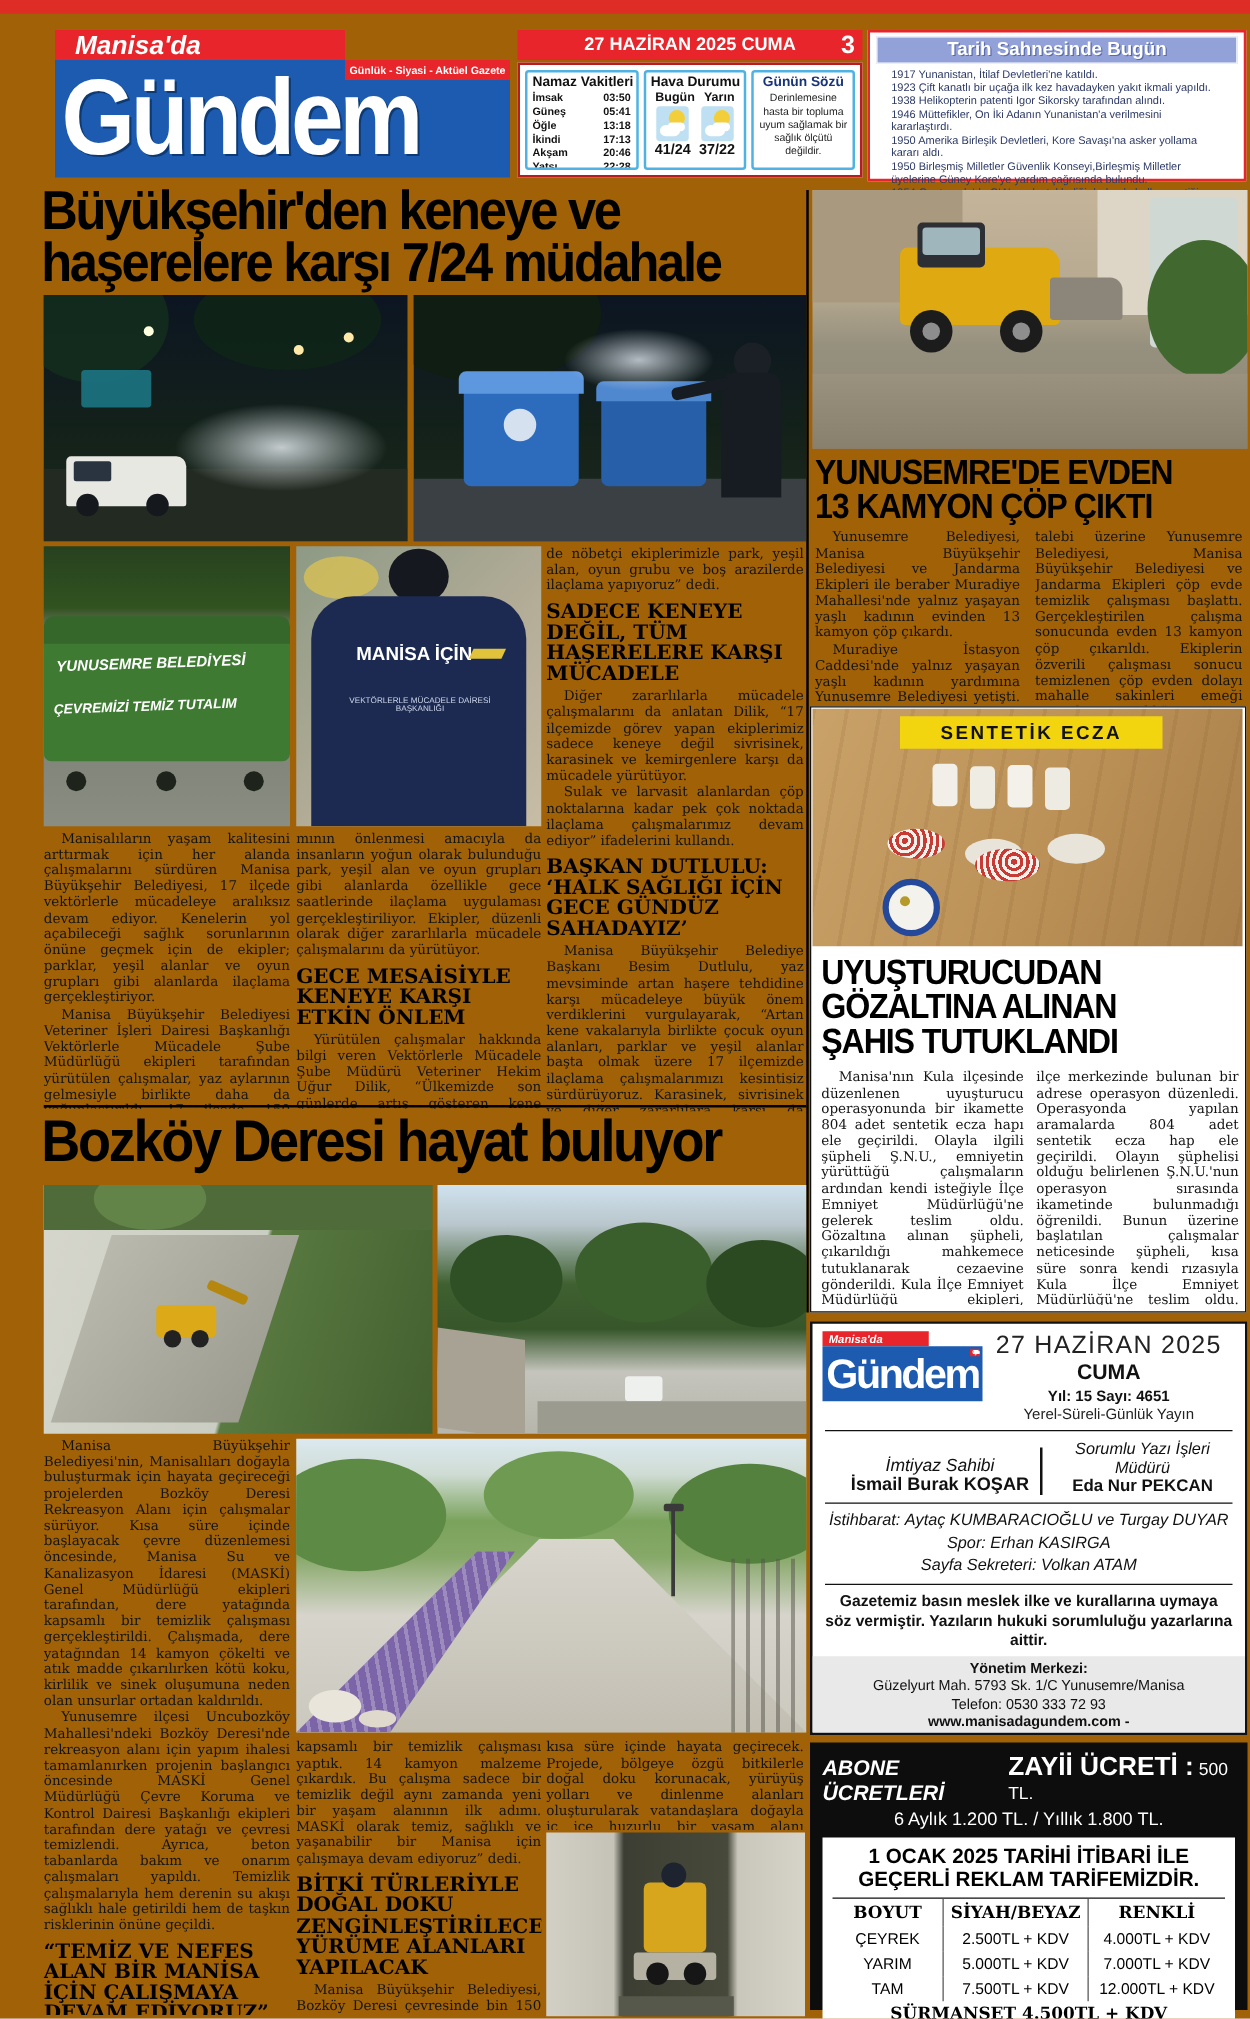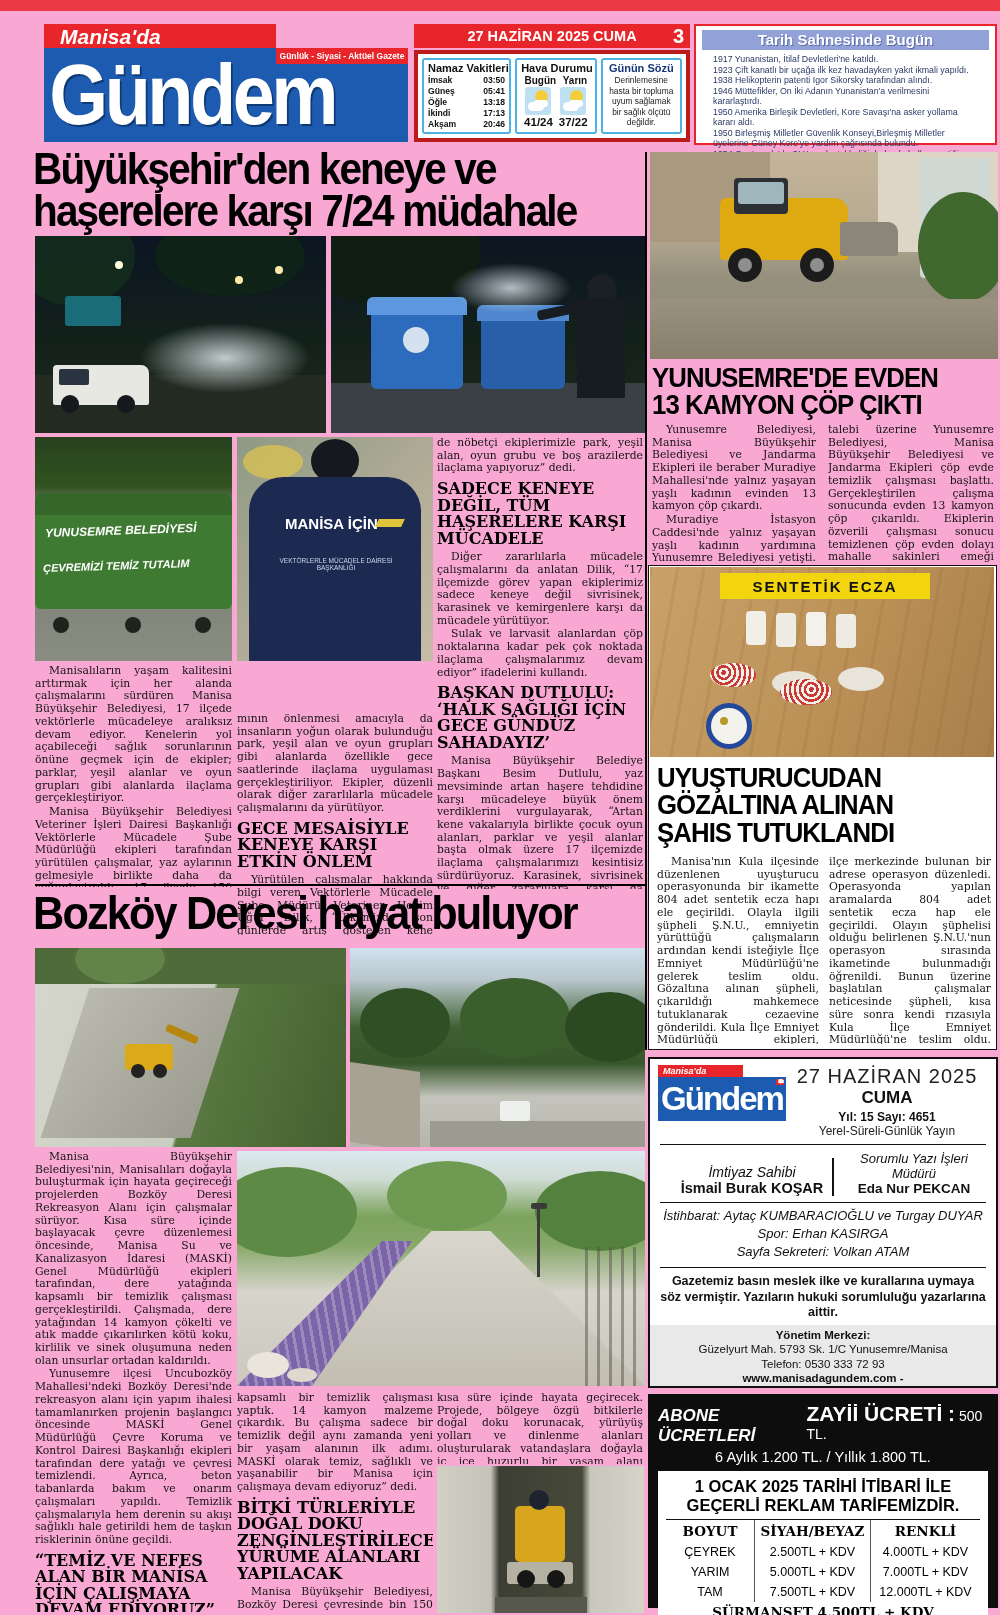--- a/index.html
+++ b/index.html
@@ -1,32 +1,32 @@
 <!DOCTYPE html>
 <html><head>
 <meta charset="utf-8">
 <style>
   html,body{margin:0;padding:0;background:#fff;}
-  #page{position:relative;width:1000px;height:1615px;background:#f9a8d4;overflow:hidden;
+  #page{position:relative;width:1000px;height:1615px;background:#a16207;overflow:hidden;
         font-family:"Liberation Sans",sans-serif;color:#111;}
   .abs{position:absolute;}
   
   .topstrip{left:0;top:0;width:1000px;height:11px;background:#e8252a;opacity:.85;}
   .mh-kicker{left:44px;top:24px;width:232px;height:26px;background:#e8252a;color:#fff;
     font-style:italic;font-weight:bold;font-size:21px;line-height:26px;padding-left:16px;box-sizing:border-box;}
   .mh-blue{left:44px;top:48px;width:364px;height:94px;background:#1d5bb0;display:flex;align-items:center;}
   .mh-title{color:#fff;font-weight:bold;font-size:86px;line-height:.9;letter-spacing:-4px;
     transform:scaleX(.88);transform-origin:0 50%;padding-left:6px;text-shadow:2px 2px 0 #0e3a74;}
   .mh-sub{left:276px;top:48px;width:132px;height:16px;background:#e8252a;color:#fff;font-weight:bold;
     font-size:8.5px;line-height:16px;text-align:center;}
   
   .datebar{left:414px;top:24px;width:276px;height:24px;background:#e8252a;color:#fff;display:flex;
     align-items:center;justify-content:center;font-weight:bold;font-size:14.5px;}
   .pageno{position:absolute;right:6px;top:0;font-size:20px;font-weight:bold;line-height:24px;}
-  .infobox{left:414px;top:50px;width:276px;height:92px;border:4px solid #b91c1c;background:#fff;
+  .infobox{left:414px;top:50px;width:276px;height:92px;border:2px solid #b91c1c;background:#fff;
     box-sizing:border-box;display:flex;gap:4px;padding:4px;}
   .pan{border:2px solid #4fb2e3;border-radius:3px;background:#fff;box-sizing:border-box;overflow:hidden;padding:2px 4px;}
   .pan-title{font-weight:bold;font-size:11px;text-align:center;margin-bottom:1px;white-space:nowrap;}
   .prayer{width:92px;}
   .prow{display:flex;justify-content:space-between;font-size:8.6px;font-weight:bold;line-height:11px;}
   .weather{width:84px;text-align:center;}
   .wlabels{display:flex;justify-content:space-around;font-size:10px;font-weight:bold;}
   .wicons{display:flex;justify-content:space-around;margin-top:1px;}
   .wicon{width:26px;height:28px;background:#bfe0f2;border-radius:3px;position:relative;}
   .wicon::before{content:'';position:absolute;width:13px;height:13px;border-radius:50%;background:#f2cf3a;top:3px;right:3px;}
@@ -268,21 +268,21 @@
     <div class="subhead">SADECE KENEYE DEĞİL, TÜM HAŞERELERE KARŞI MÜCADELE</div>
     <p>Diğer zararlılarla mücadele çalışmalarını da anlatan Dilik, “17 ilçemizde görev yapan ekiplerimiz sadece keneye değil sivrisinek, karasinek ve kemirgenlere karşı da mücadele yürütüyor.</p>
     <p>Sulak ve larvasit alanlardan çöp noktalarına kadar pek çok noktada ilaçlama çalışmalarımız devam ediyor” ifadelerini kullandı.</p>
     <div class="subhead">BAŞKAN DUTLULU: ‘HALK SAĞLIĞI İÇİN GECE GÜNDÜZ SAHADAYIZ’</div>
     <p>Manisa Büyükşehir Belediye Başkanı Besim Dutlulu, yaz mevsiminde artan haşere tehdidine karşı mücadeleye büyük önem verdiklerini vurgulayarak, “Artan kene vakalarıyla birlikte çocuk oyun alanları, parklar ve yeşil alanlar başta olmak üzere 17 ilçemizde ilaçlama çalışmalarımızı kesintisiz sürdürüyoruz. Karasinek, sivrisinek ve diğer zararlılara karşı da ekiplerimiz sahada. Halk sağlığını korumak ve daha temiz, daha sağlıklı bir Manisa için gece gündüz çalışıyoruz” diye konuştu. ■ Haber Merkezi</p>
   </div>
   <div class="col" style="left:35px;top:665px;width:197px;height:222px;">
     <p>Manisalıların yaşam kalitesini arttırmak için her alanda çalışmalarını sürdüren Manisa Büyükşehir Belediyesi, 17 ilçede vektörlerle mücadeleye aralıksız devam ediyor. Kenelerin yol açabileceği sağlık sorunlarının önüne geçmek için de ekipler; parklar, yeşil alanlar ve oyun grupları gibi alanlarda ilaçlama gerçekleştiriyor.</p>
     <p>Manisa Büyükşehir Belediyesi Veteriner İşleri Dairesi Başkanlığı Vektörlerle Mücadele Şube Müdürlüğü ekipleri tarafından yürütülen çalışmalar, yaz aylarının gelmesiyle birlikte daha da yoğunlaştırıldı. 17 ilçede 150 personel, 52 araç, 2 ATV ve 1 drone ile çalışmalarını yürüten ekipler, 7 gün 24 saat görev yapıyor. Kene ve benzeri zararlıların yayılı-</p>
   </div>
-  <div class="col" style="left:237px;top:665px;width:196px;height:222px;margin-top:48px;">
+  <div class="col" style="left:237px;top:665px;width:196px;height:222px;">
     <p style="text-indent:0">mının önlenmesi amacıyla da insanların yoğun olarak bulunduğu park, yeşil alan ve oyun grupları gibi alanlarda özellikle gece saatlerinde ilaçlama uygulaması gerçekleştiriliyor. Ekipler, düzenli olarak diğer zararlılarla mücadele çalışmalarını da yürütüyor.</p>
     <div class="subhead">GECE MESAİSİYLE KENEYE KARŞI ETKİN ÖNLEM</div>
     <p>Yürütülen çalışmalar hakkında bilgi veren Vektörlerle Mücadele Şube Müdürü Veteriner Hekim Uğur Dilik, “Ülkemizde son günlerde artış gösteren kene vakaları nedeniyle önleyici tedbirlerimizi yoğunlaştırdık. Gece saatlerinde</p>
   </div>
 
   <div class="abs drugbox">
     <div class="ph" style="left:1px;top:1px;width:344px;height:190px;background:linear-gradient(115deg,#c9a269 0%,#bb9157 55%,#a87f4a 100%);">
       <div style="left:0;top:0;width:100%;height:100%;background:repeating-linear-gradient(100deg,rgba(120,80,30,.12) 0 3px,rgba(0,0,0,0) 3px 26px);"></div>
       <div style="left:70px;top:6px;width:210px;height:26px;background:#f2d50e;display:flex;align-items:center;justify-content:center;">
         <span class="phototext" style="position:static;color:#111;font-weight:bold;font-size:15px;letter-spacing:2px;">SENTETİK ECZA</span>

